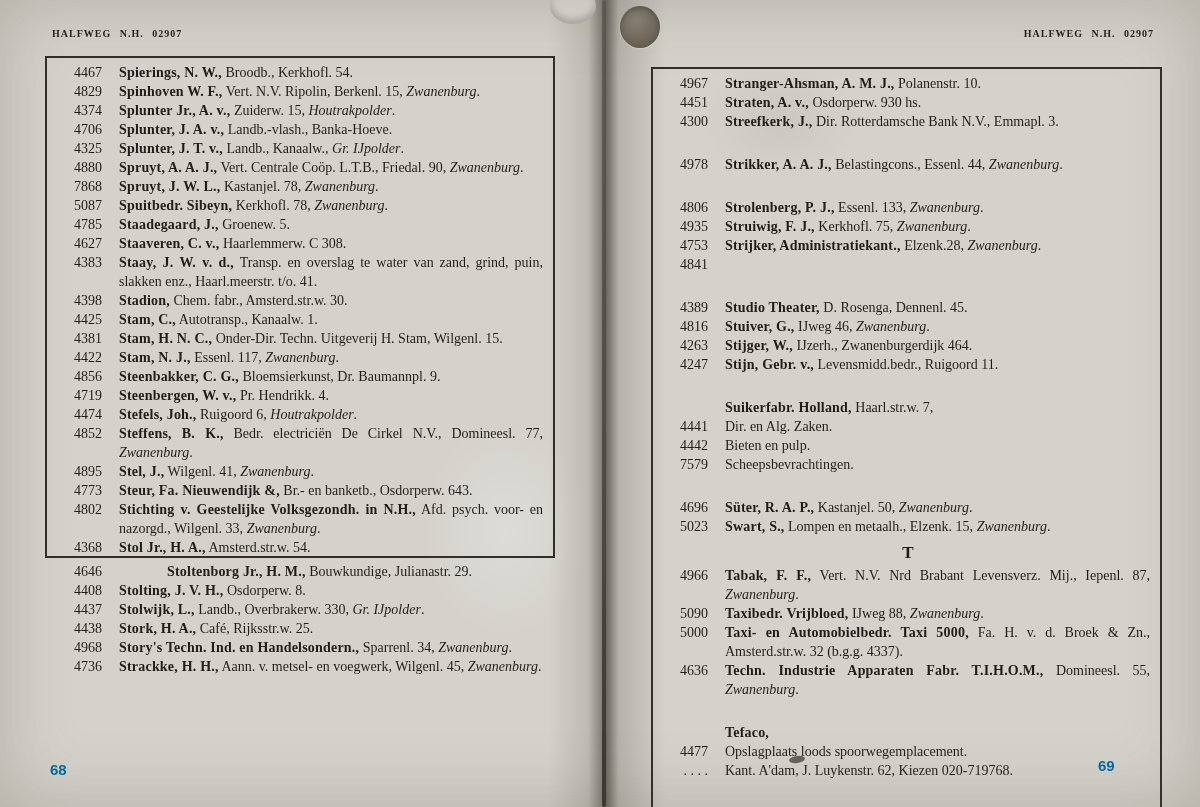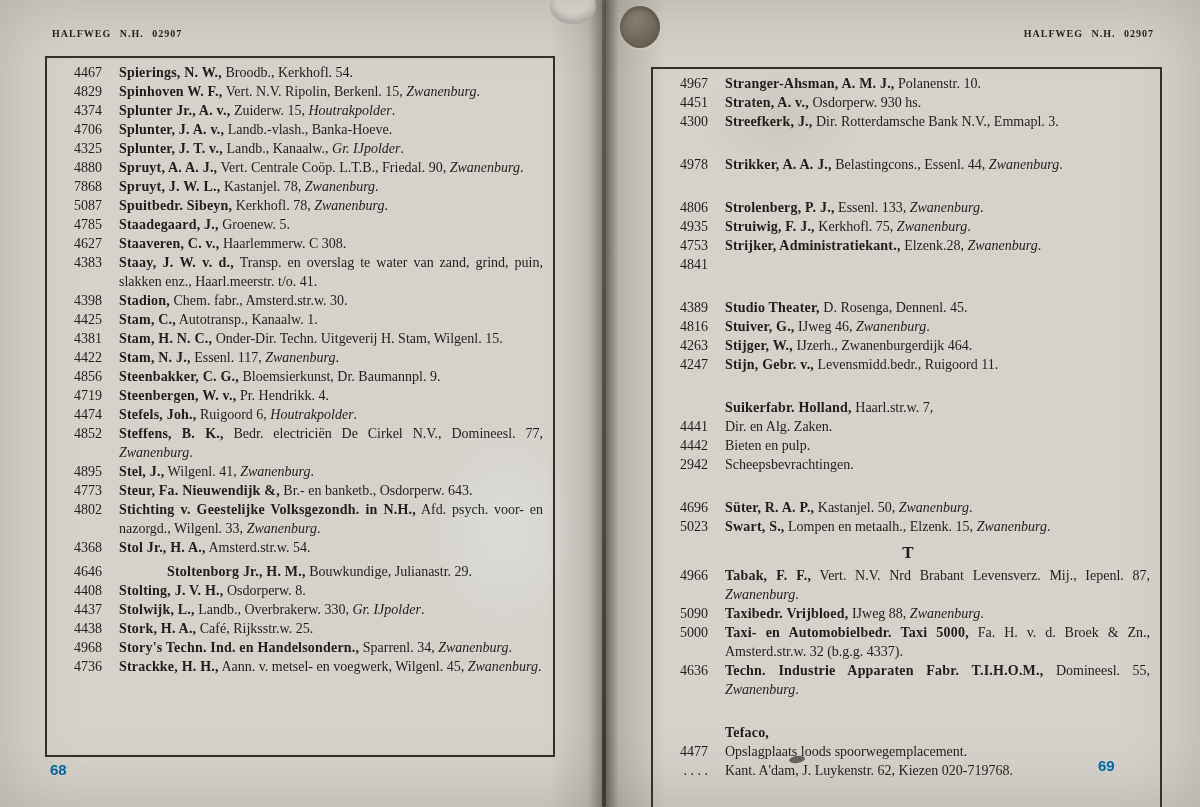--- a/index.html
+++ b/index.html
@@ -40,21 +40,21 @@
     position:absolute;top:28px;z-index:5;
     font-weight:bold;font-size:10px;letter-spacing:1px;word-spacing:5px;color:#252219;
   }
   .running-head.left{left:52px;}
   .running-head.right{right:46px;}
 
   .listing-box{
     position:absolute;z-index:5;border:2px solid #332f28;
     padding:5px 10px 0 13px;box-sizing:border-box;
   }
-  .box-left{left:45px;top:56px;width:510px;height:701px;}
+  .box-left{left:45px;top:56px;width:510px;height:502px;}
   .box-right{left:651px;top:67px;width:511px;height:794px;}
 
   .entry{display:flex;font-size:14px;line-height:19px;}
   .entry.gap{margin-top:24px;}
   .box-left .entry.gap{margin-top:5px;gap:48px;}
   .num{width:42px;flex-shrink:0;text-align:right;margin-right:17px;white-space:nowrap;}
   .txt{flex:1;text-align:justify;}
   .txt b{letter-spacing:0.2px;}
   .section-letter{
     text-align:center;font-weight:bold;font-size:17px;line-height:19px;
@@ -257,21 +257,21 @@
         </div>
         <div class="entry">
           <span class="num">4441</span>
           <span class="txt">Dir. en Alg. Zaken.</span>
         </div>
         <div class="entry">
           <span class="num">4442</span>
           <span class="txt">Bieten en pulp.</span>
         </div>
         <div class="entry">
-          <span class="num">2942</span>
+          <span class="num">7579</span>
           <span class="txt">Scheepsbevrachtingen.</span>
         </div>
         <div class="entry gap">
           <span class="num">4696</span>
           <span class="txt"><b>Süter, R. A. P.,</b> Kastanjel. 50, <i>Zwanenburg</i>.</span>
         </div>
         <div class="entry">
           <span class="num">5023</span>
           <span class="txt"><b>Swart, S.,</b> Lompen en metaalh., Elzenk. 15, <i>Zwanenburg</i>.</span>
         </div>

